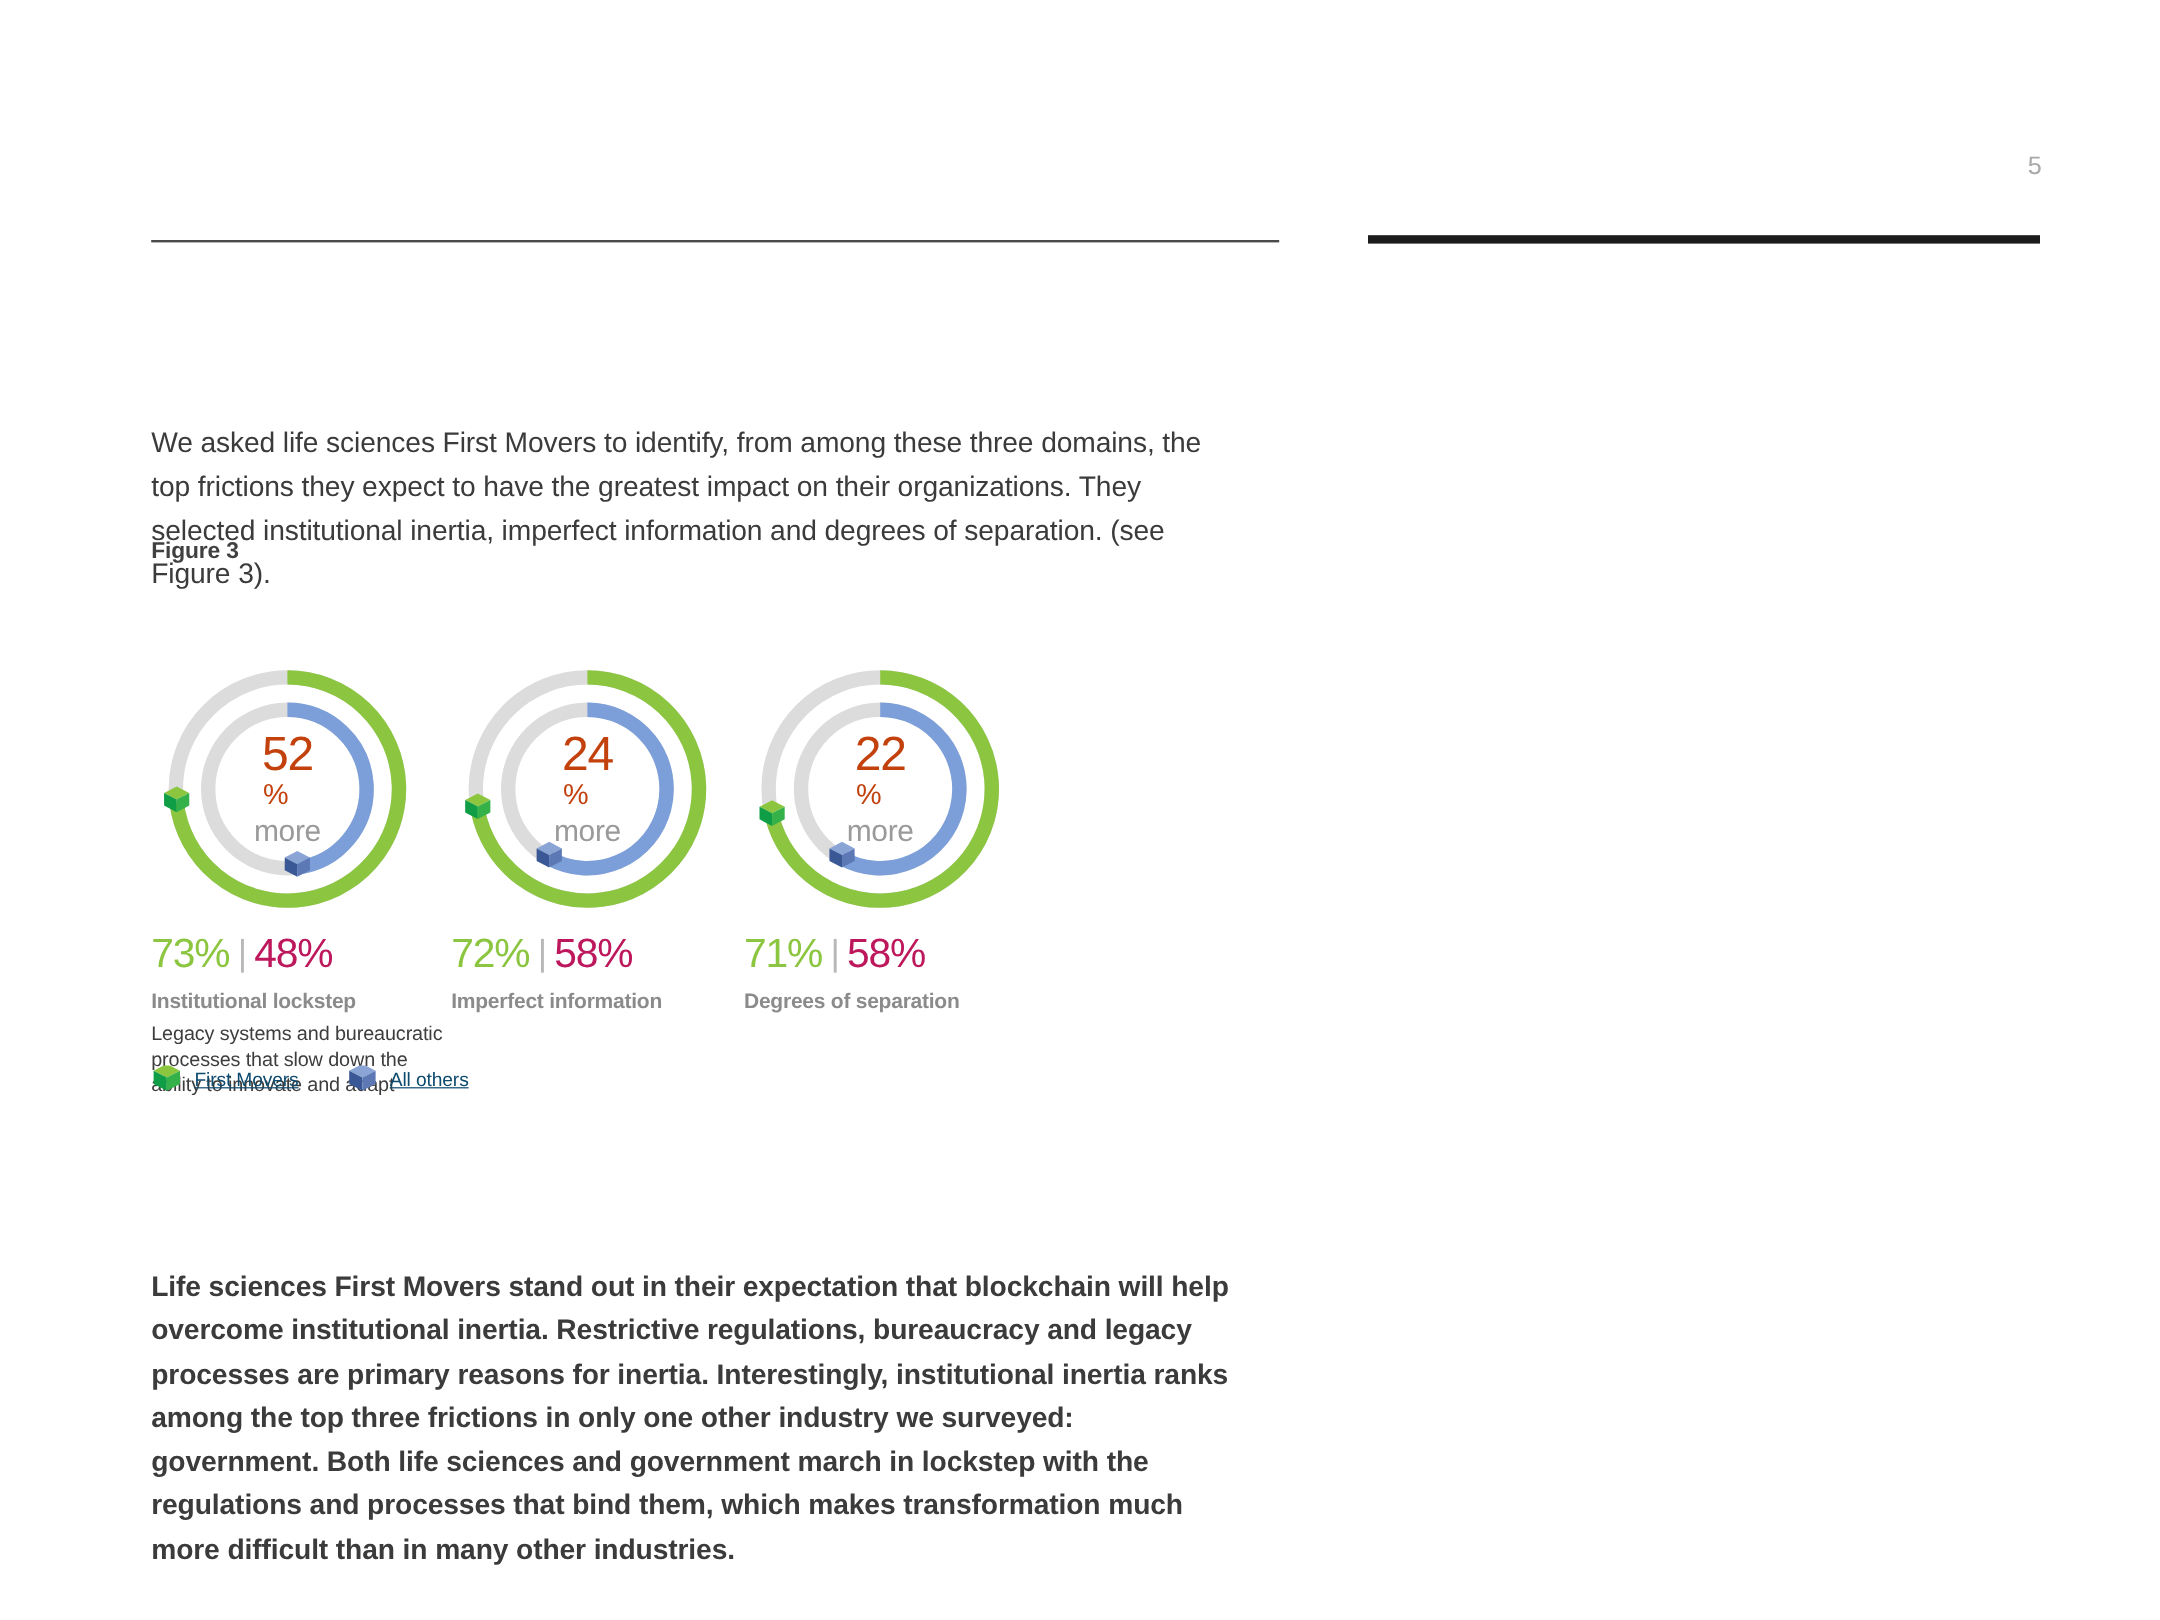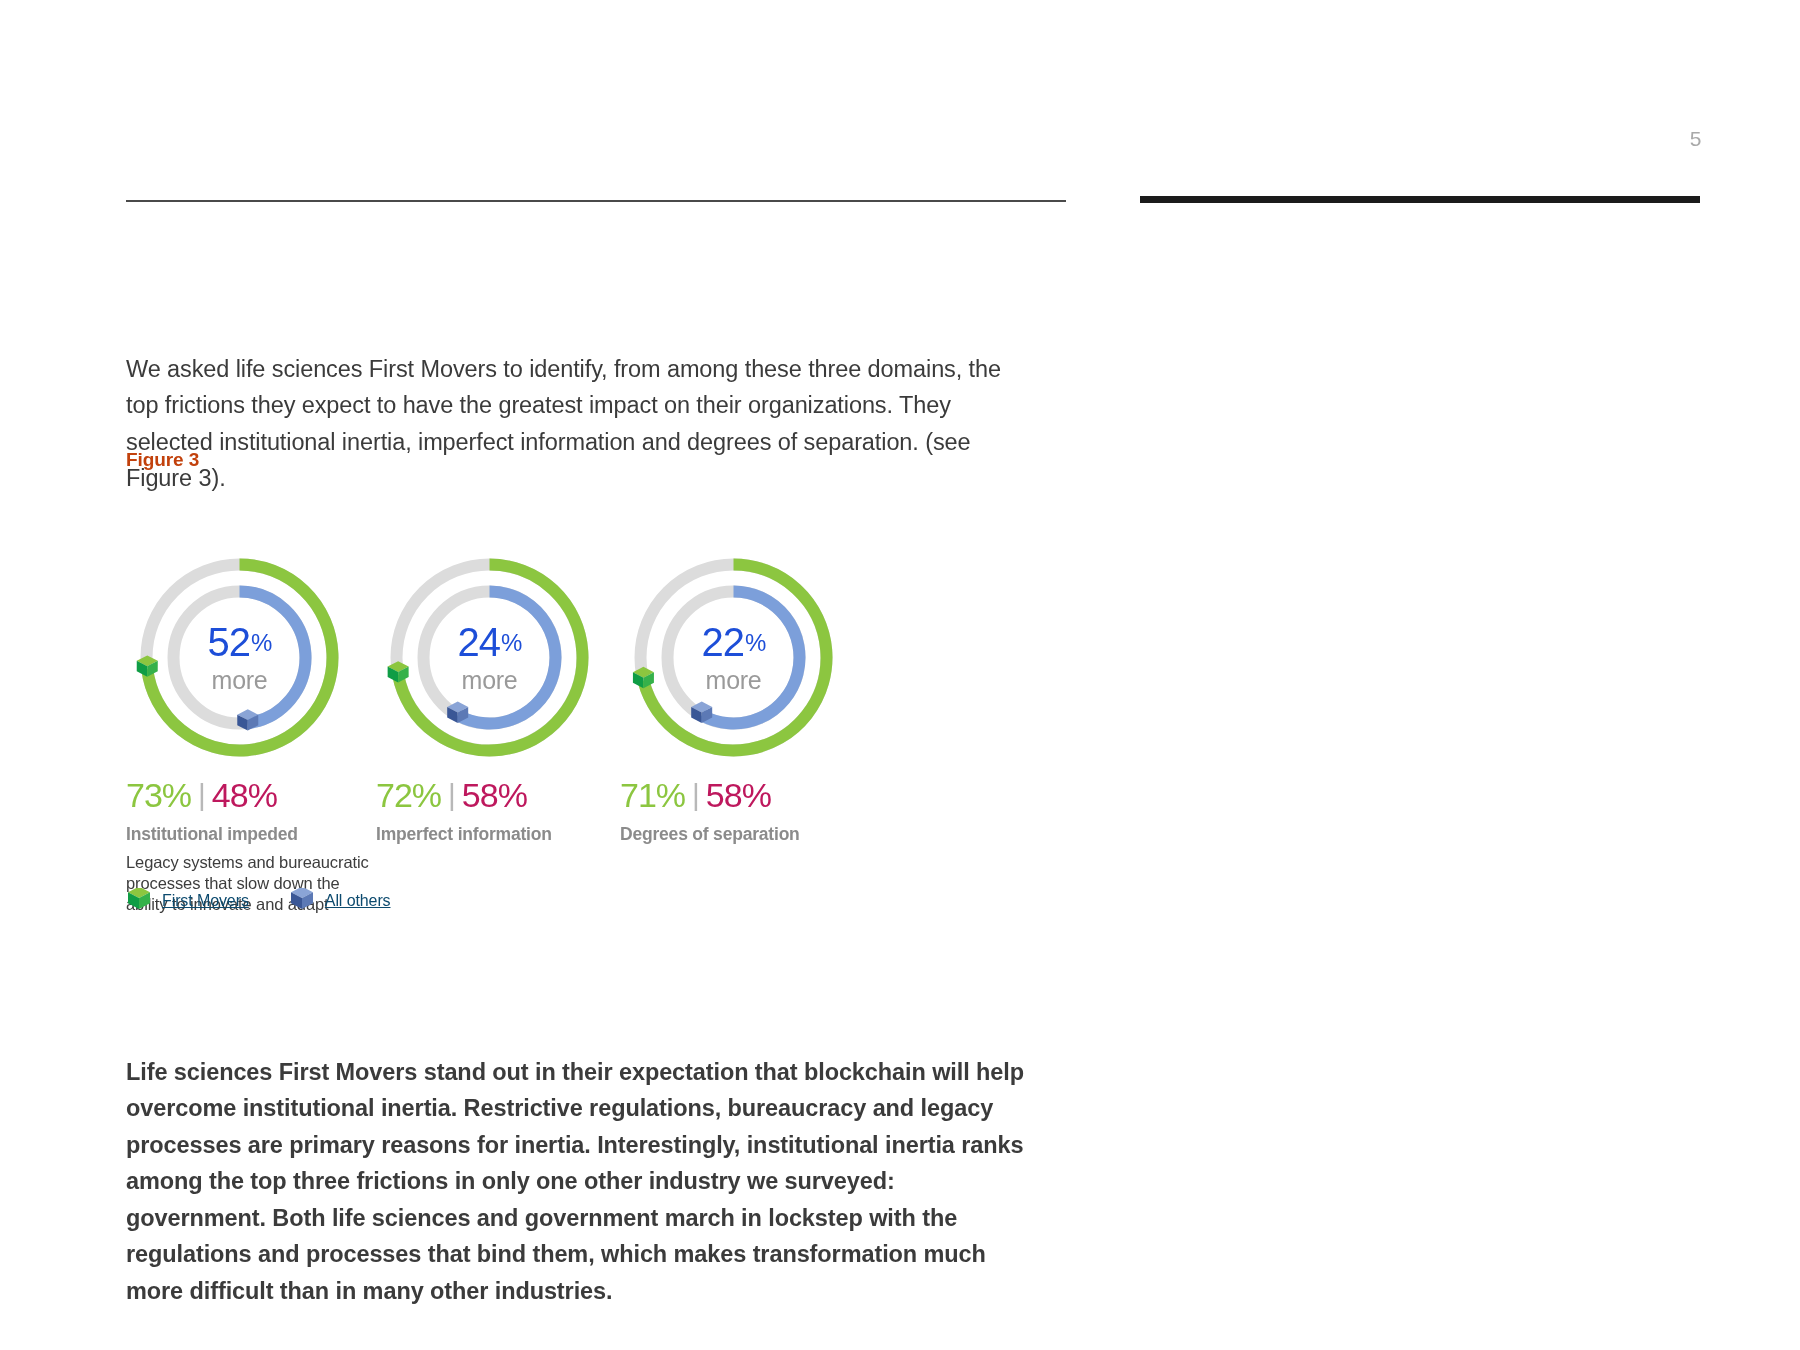--- a/index.html
+++ b/index.html
@@ -62,21 +62,21 @@
   .intro-copy { top: 327px; }
   .outro-copy { top: 1030px; font-weight: bold; }
 
   
   .figure-label {
     position: absolute;
     left: 126px;
     top: 449px;
     font-size: 19px;
     font-weight: bold;
-    color: #c2410c;
+    color: #404040;
     letter-spacing: -0.1px;
   }
   .figure-subtitle {
     position: absolute;
     left: 126px;
     top: 481px;
     font-family: "Liberation Serif", serif;
     font-style: italic;
     font-size: 19.5px;
     color: #2b2b2b;
@@ -114,25 +114,26 @@
     height: 215px;
     display: flex;
     flex-direction: column;
     align-items: center;
     justify-content: center;
     pointer-events: none;
   }
   .center-value {
     font-size: 40px;
     font-weight: 300;
-    color: #1d4ed8;
+    color: #c2410c;
     line-height: 1;
     letter-spacing: -1px;
     display: flex;
-    align-items: center;
+    align-items: flex-start;
+    flex-direction: column;
   }
   .center-value .pct {
     font-size: 24px;
     line-height: 1;
     margin-top: 2px;
     margin-left: 1px;
   }
   .center-more {
     font-size: 25px;
     font-weight: 300;
@@ -288,21 +289,21 @@
               <span class="pct">%</span>
             </div>
             <div class="center-more">more</div>
           </div>
         </div>
       </div>
 
     <div class="cols" id="cols">
         <div class="col" style="left: 0px;">
           <div class="col-pcts"><span class="pct-green">73%</span><span class="pct-sep">|</span><span class="pct-blue">48%</span></div>
-          <div class="col-title">Institutional impeded</div>
+          <div class="col-title">Institutional lockstep</div>
           <div class="col-desc">Legacy systems and bureaucratic processes that slow down the ability to innovate and adapt</div>
         </div>
         <div class="col" style="left: 250px;">
           <div class="col-pcts"><span class="pct-green">72%</span><span class="pct-sep">|</span><span class="pct-blue">58%</span></div>
           <div class="col-title">Imperfect information</div>
         </div>
         <div class="col" style="left: 494px;">
           <div class="col-pcts"><span class="pct-green">71%</span><span class="pct-sep">|</span><span class="pct-blue">58%</span></div>
           <div class="col-title">Degrees of separation</div>
         </div>

